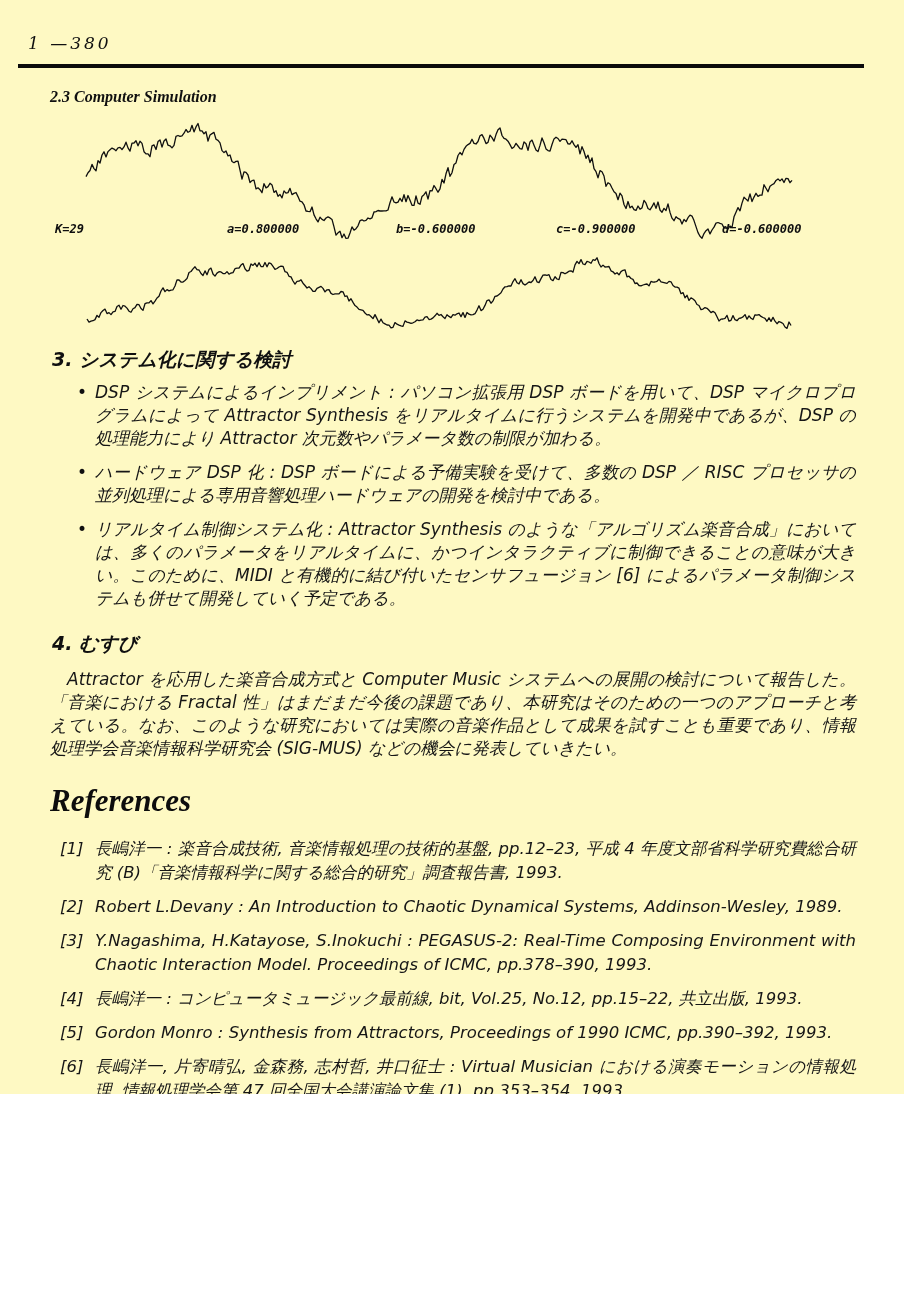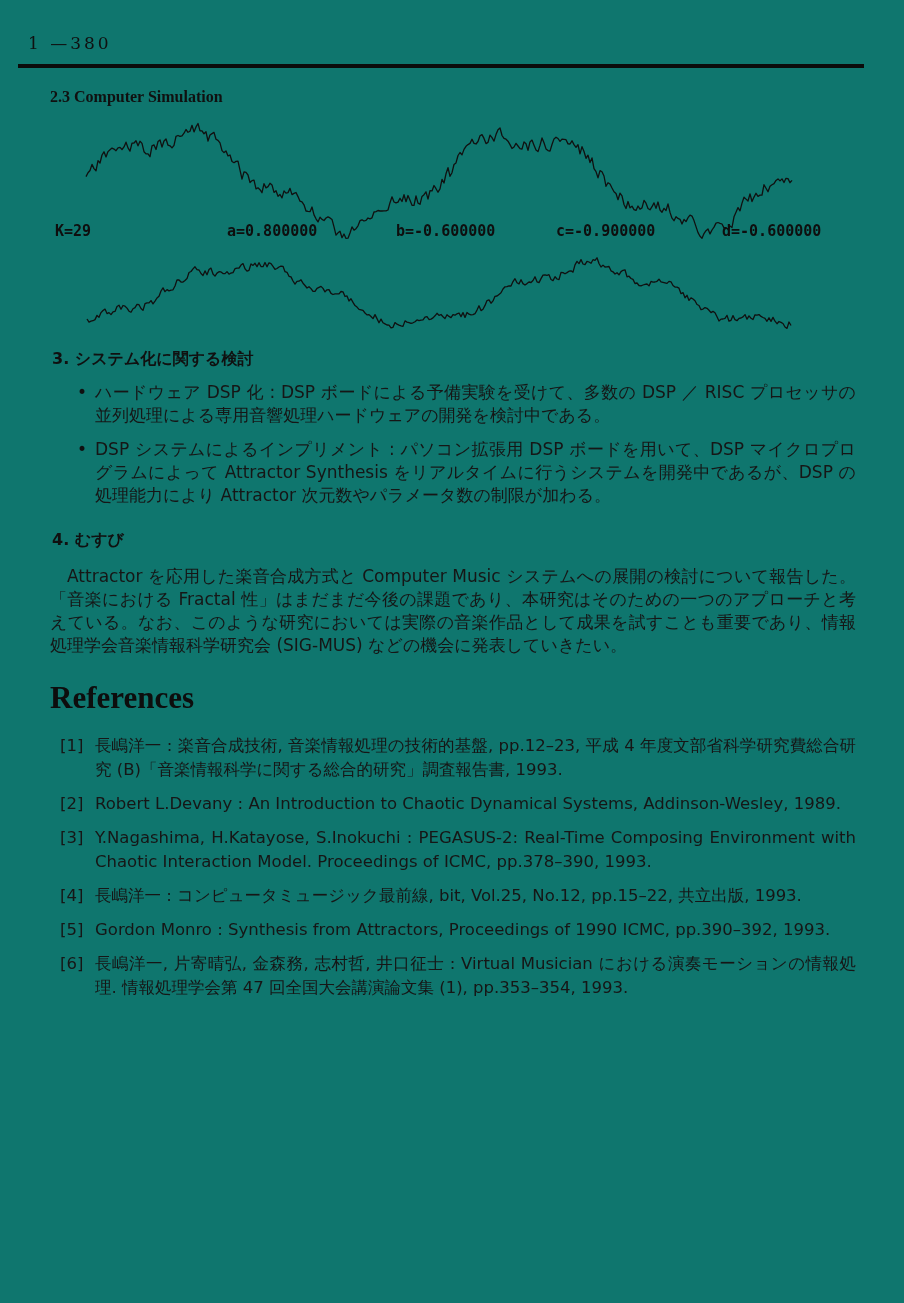--- a/index.html
+++ b/index.html
@@ -1,22 +1,23 @@
 <!DOCTYPE html>
 <html><head>
 <meta charset="utf-8">
 <style>
   html,body{margin:0;padding:0;background:#ffffff;}
   .page{
     position:relative;
-    width:904px;height:1303px;
-    background:#0f766e;
+    width:904px;height:1094px;
+    background:#fef9c3;
     color:#151515;
     font-family:"DejaVu Sans","Liberation Sans",sans-serif;
     overflow:hidden;
+    font-style:italic;
   }
   .page-number{
     position:absolute;top:33px;left:28px;
     font-family:"DejaVu Serif","Liberation Serif",serif;
     font-size:17px;letter-spacing:3px;color:#101010;
   }
   .header-rule{
     position:absolute;top:64px;left:18px;width:846px;height:4px;
     background:#0b0b0b;
   }
@@ -30,24 +31,24 @@
     text-indent:1em;margin:0;color:#161616;
   }
   .waveform-figure{
     position:relative;margin:14px 0 0 -50px;width:904px;height:215px;
   }
   .waveform-figure svg{position:absolute;left:0;top:0;}
   .wave-trace{fill:none;stroke:#101010;stroke-width:1.3;stroke-linejoin:round;}
   .wave-label{
     position:absolute;top:102px;
     font-family:"DejaVu Sans Mono","Liberation Mono",monospace;
-    font-size:15px;font-weight:700;color:#0e0e0e;white-space:nowrap;
+    font-size:12px;font-weight:700;color:#0e0e0e;white-space:nowrap;
   }
   .jp-heading{
-    font-size:16px;font-weight:700;margin:12px 0 0 2px;color:#101010;line-height:24px;
+    font-size:19px;font-weight:700;margin:12px 0 0 2px;color:#101010;line-height:24px;
   }
   .jp-heading.h4{margin-top:21px;}
   .intro-para{margin-top:12px;}
   .concl-para{margin-top:13px;}
   .bullet-list{
     list-style:none;margin:10px 0 0 0;padding:0 0 0 25px;
   }
   .bullet-item{
     position:relative;font-size:17px;line-height:23px;text-align:justify;
     margin:0 0 11px 20px;color:#161616;
@@ -87,22 +88,23 @@
       <span class="wave-label" style="left:55px">K=29</span>
       <span class="wave-label" style="left:227px">a=0.800000</span>
       <span class="wave-label" style="left:396px">b=-0.600000</span>
       <span class="wave-label" style="left:556px">c=-0.900000</span>
       <span class="wave-label" style="left:722px">d=-0.600000</span>
     </figure>
 
     <h3 class="jp-heading">3. システム化に関する検討</h3>
 
     <ul class="bullet-list">
+      <li class="bullet-item">DSP システムによるインプリメント : パソコン拡張用 DSP ボードを用いて、DSP マイクロプログラムによって Attractor Synthesis をリアルタイムに行うシステムを開発中であるが、DSP の処理能力により Attractor 次元数やパラメータ数の制限が加わる。</li>
       <li class="bullet-item">ハードウェア DSP 化 : DSP ボードによる予備実験を受けて、多数の DSP ／ RISC プロセッサの並列処理による専用音響処理ハードウェアの開発を検討中である。</li>
-      <li class="bullet-item">DSP システムによるインプリメント : パソコン拡張用 DSP ボードを用いて、DSP マイクロプログラムによって Attractor Synthesis をリアルタイムに行うシステムを開発中であるが、DSP の処理能力により Attractor 次元数やパラメータ数の制限が加わる。</li>
+      <li class="bullet-item">リアルタイム制御システム化 : Attractor Synthesis のような「アルゴリズム楽音合成」においては、多くのパラメータをリアルタイムに、かつインタラクティブに制御できることの意味が大きい。このために、MIDI と有機的に結び付いたセンサフュージョン [6] によるパラメータ制御システムも併せて開発していく予定である。</li>
     </ul>
 
     <h3 class="jp-heading h4">4. むすび</h3>
     <p class="body-para concl-para">Attractor を応用した楽音合成方式と Computer Music システムへの展開の検討について報告した。「音楽における Fractal 性」はまだまだ今後の課題であり、本研究はそのための一つのアプローチと考えている。なお、このような研究においては実際の音楽作品として成果を試すことも重要であり、情報処理学会音楽情報科学研究会 (SIG-MUS) などの機会に発表していきたい。</p>
 
     <h1 class="refs-heading">References</h1>
 
     <ol class="ref-list">
       <li class="ref-item">
         <span class="ref-marker">[1]</span>

